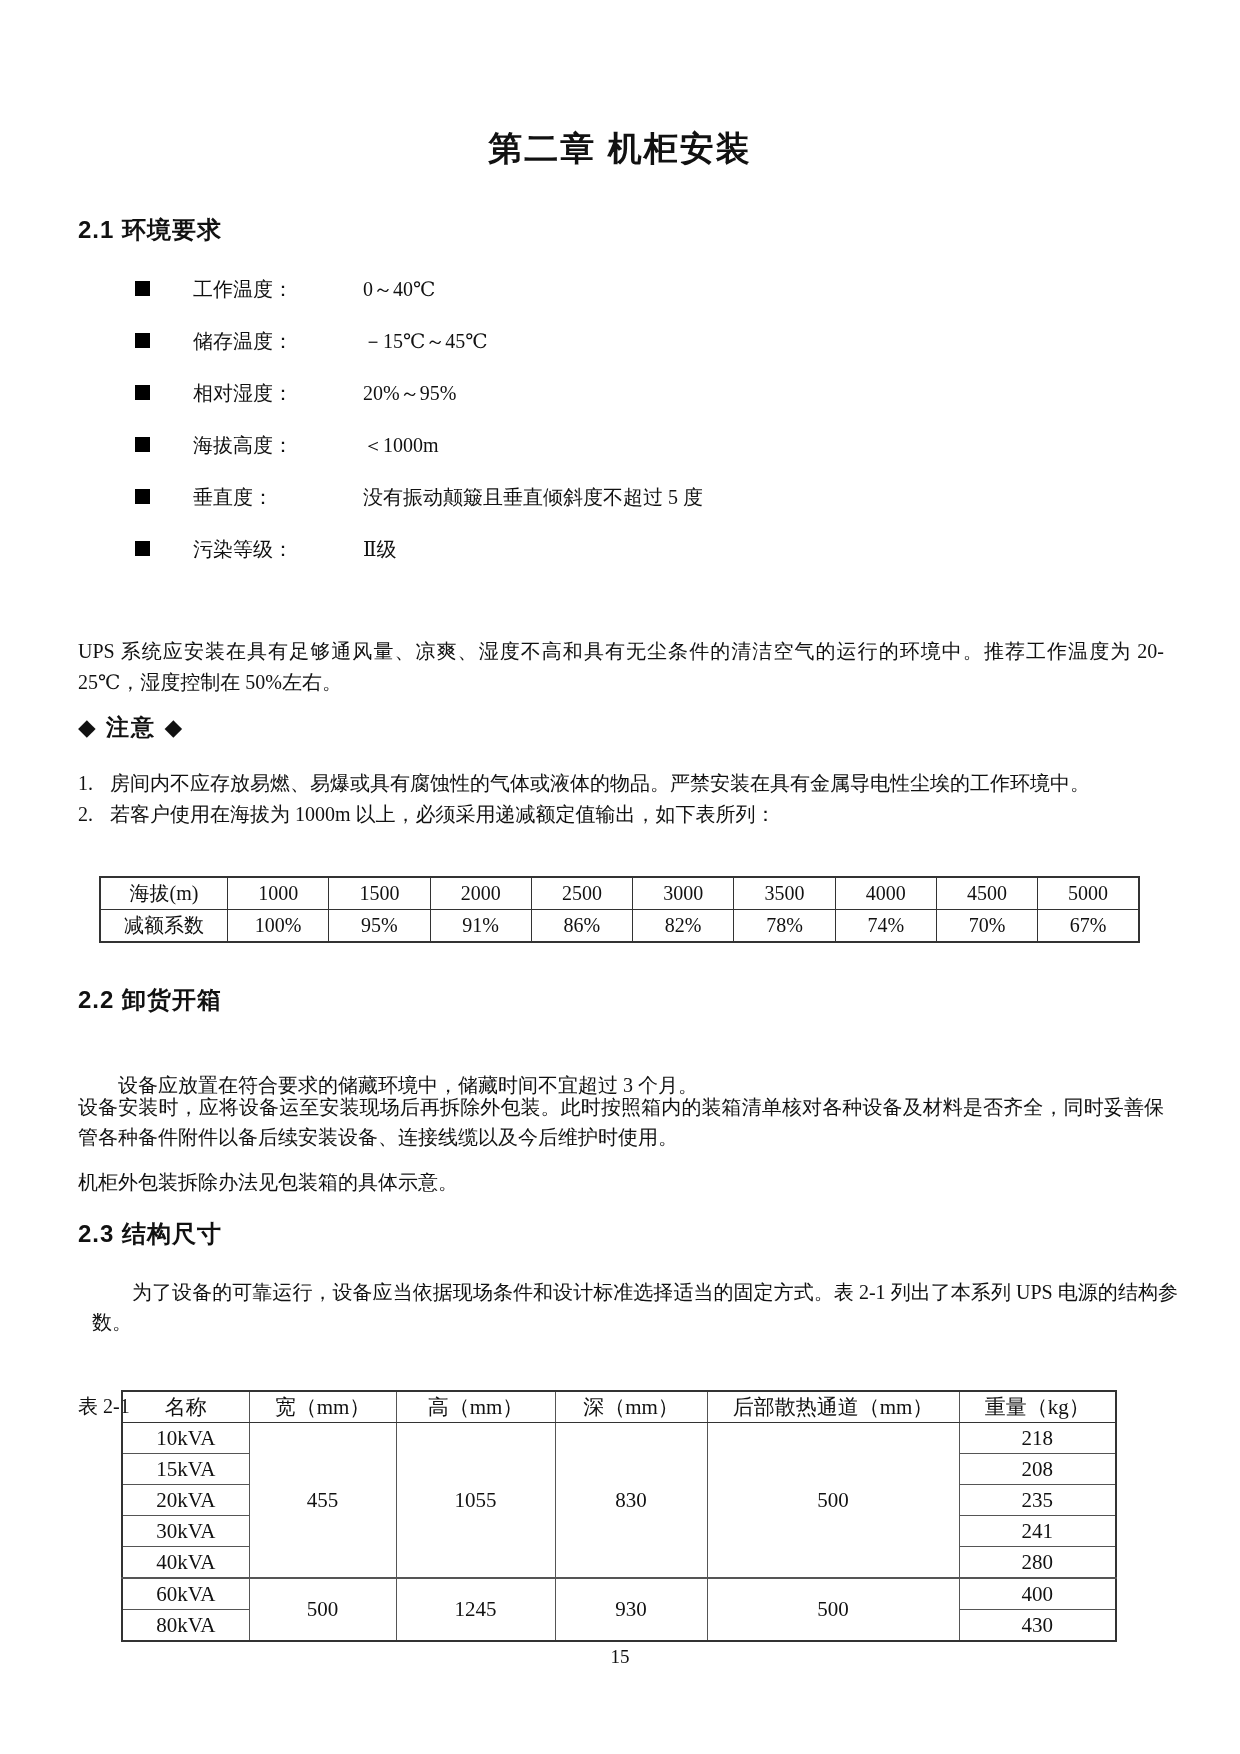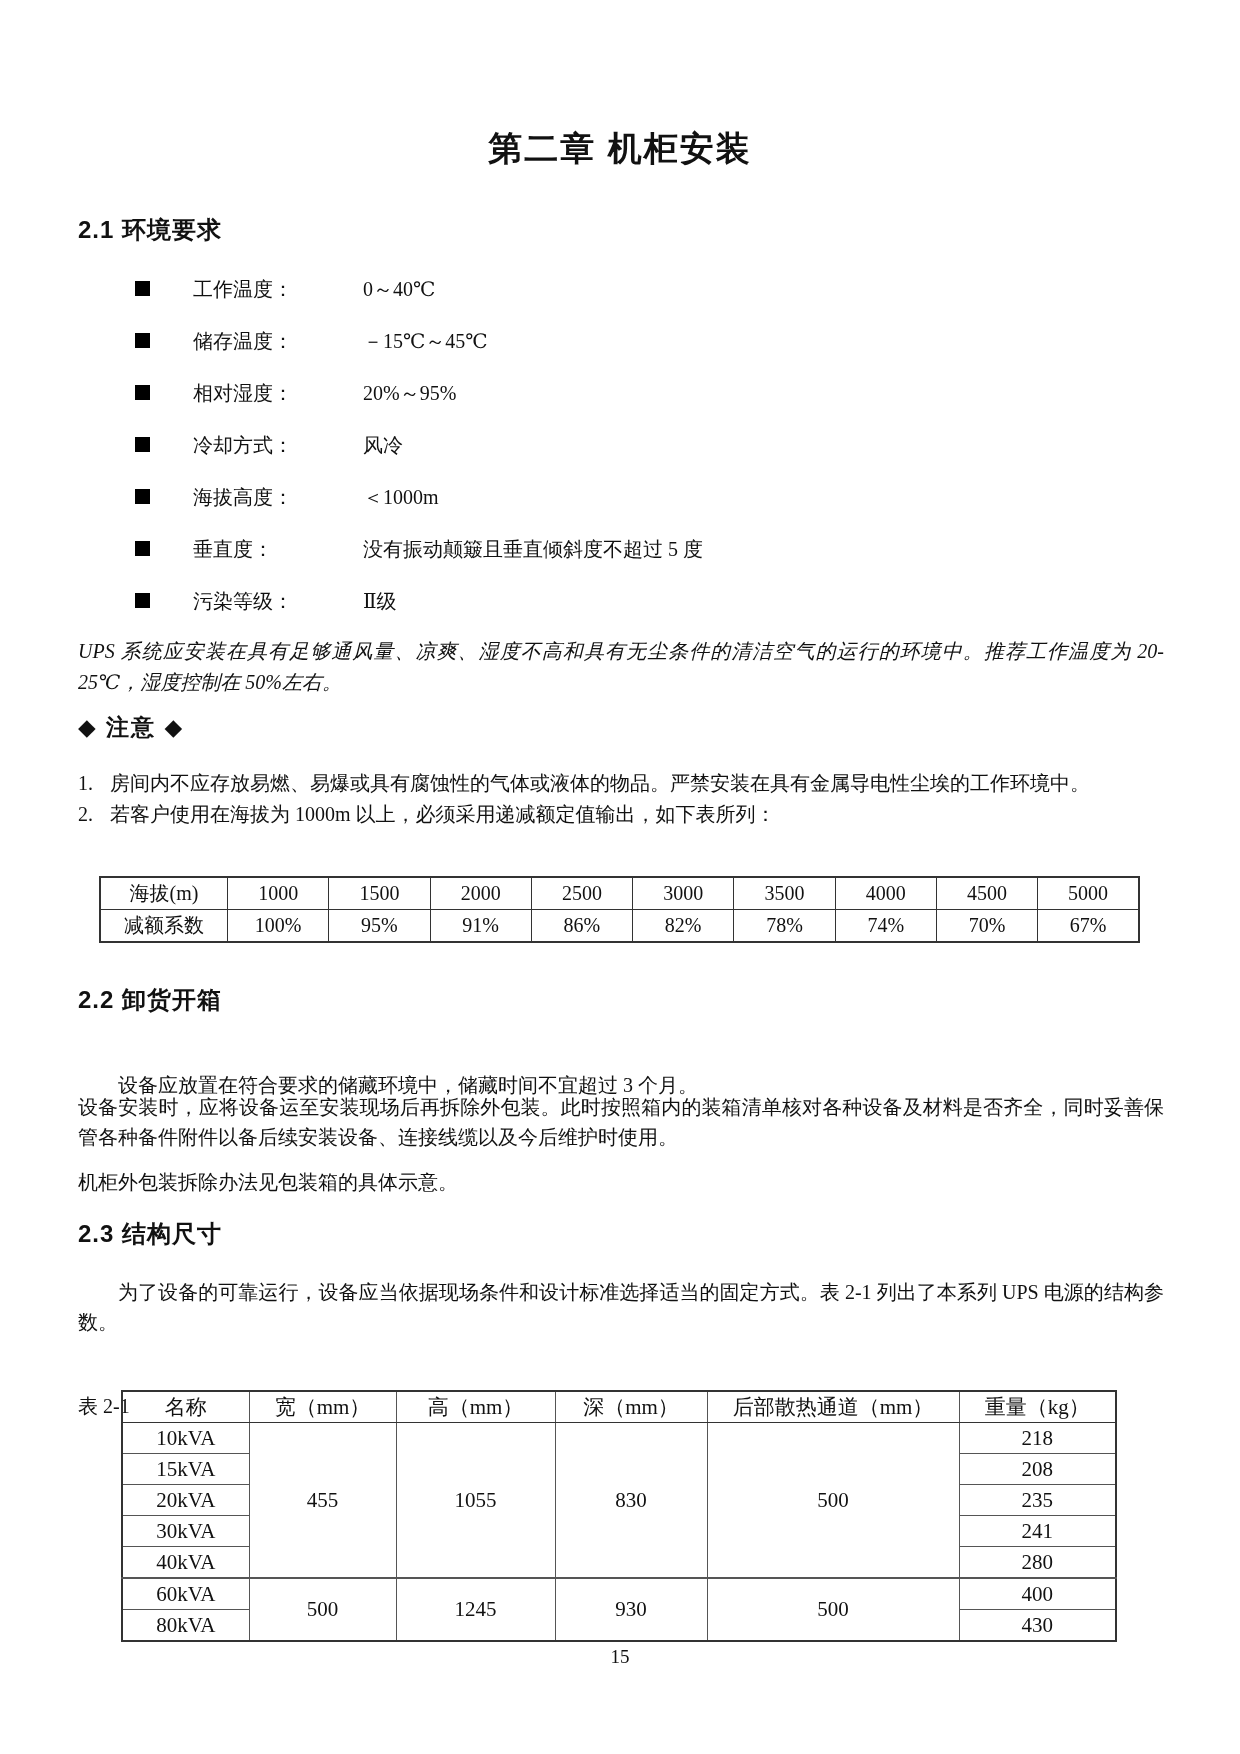--- a/index.html
+++ b/index.html
@@ -28,21 +28,21 @@
   .bullet-row{position:relative;height:52px;font-size:20px;}
   .sq{position:absolute;left:57px;top:5px;width:15px;height:15px;background:#000;}
   .blabel{position:absolute;left:115px;top:0;}
   .bvalue{position:absolute;left:285px;top:0;}
   .para{
     left:78px;width:1086px;
     font-size:20px;line-height:31px;
     text-align:justify;
   }
   .indent1{padding-left:40px;}
-  .tindent{text-indent:40px;}
+  .tindent{text-indent:40px;margin-left:14px;}
   .notice-head{
     left:78px;top:712px;
     font-family:"Liberation Sans","DejaVu Sans",sans-serif;
     font-weight:bold;font-size:23px;letter-spacing:2px;
   }
   .olist{left:78px;top:769px;width:1086px;font-size:20px;}
   .oli{position:relative;padding-left:32px;line-height:29px;text-align:justify;}
   .oli + .oli{margin-top:2px;}
   .onum{position:absolute;left:0;top:0;}
   table{border-collapse:collapse;table-layout:fixed;}
@@ -84,41 +84,36 @@
       <span class="blabel">储存温度：</span>
       <span class="bvalue">－15℃～45℃</span>
     </div>
     <div class="bullet-row">
       <span class="sq"></span>
       <span class="blabel">相对湿度：</span>
       <span class="bvalue">20%～95%</span>
     </div>
     <div class="bullet-row">
       <span class="sq"></span>
-      <span class="blabel">冷却方式：</span>
-      <span class="bvalue">风冷</span>
-    </div>
-    <div class="bullet-row">
-      <span class="sq"></span>
       <span class="blabel">海拔高度：</span>
       <span class="bvalue">＜1000m</span>
     </div>
     <div class="bullet-row">
       <span class="sq"></span>
       <span class="blabel">垂直度：</span>
       <span class="bvalue">没有振动颠簸且垂直倾斜度不超过 5 度</span>
     </div>
     <div class="bullet-row">
       <span class="sq"></span>
       <span class="blabel">污染等级：</span>
       <span class="bvalue">Ⅱ级</span>
     </div>
   </div>
 
-  <div class="abs para" style="top:636px;font-style:italic;">UPS 系统应安装在具有足够通风量、凉爽、湿度不高和具有无尘条件的清洁空气的运行的环境中。推荐工作温度为 20-25℃，湿度控制在 50%左右。</div>
+  <div class="abs para" style="top:636px;">UPS 系统应安装在具有足够通风量、凉爽、湿度不高和具有无尘条件的清洁空气的运行的环境中。推荐工作温度为 20-25℃，湿度控制在 50%左右。</div>
 
   <div class="abs notice-head">◆ 注意 ◆</div>
 
   <div class="abs olist">
     <div class="oli">
       <span class="onum">1.</span>
       <span>房间内不应存放易燃、易爆或具有腐蚀性的气体或液体的物品。严禁安装在具有金属导电性尘埃的工作环境中。</span>
     </div>
     <div class="oli">
       <span class="onum">2.</span>

